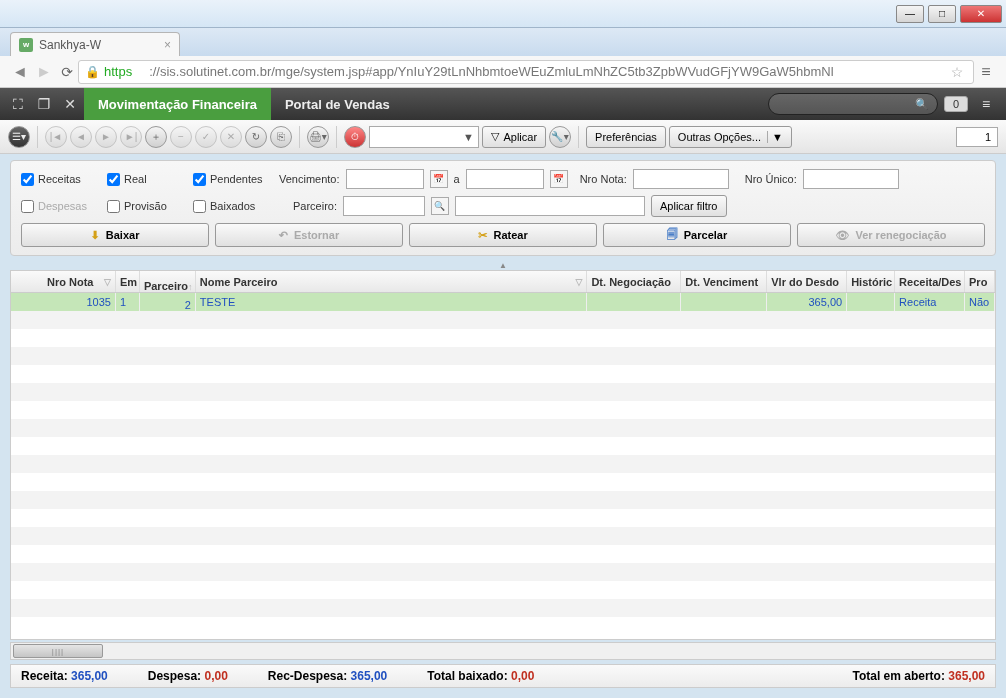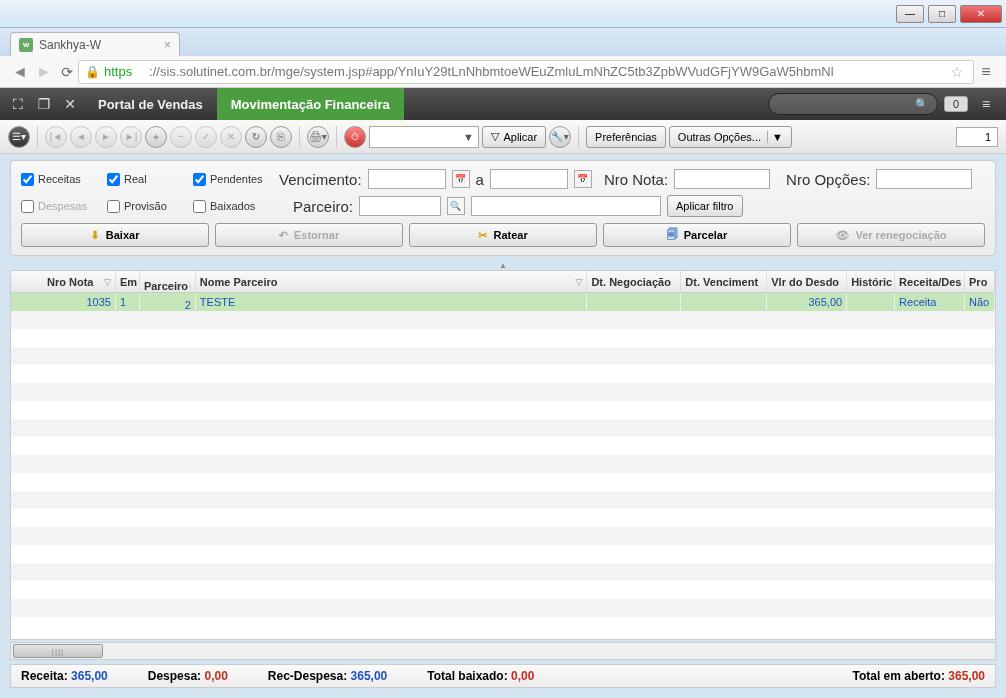--- a/index.html
+++ b/index.html
@@ -49,21 +49,21 @@
 .combo .arrow { margin-left: auto; color: #555; }
 .tbtn { height: 22px; border: 1px solid #999; background: linear-gradient(#fafafa,#e0e0e0); border-radius: 3px; padding: 0 8px; display: flex; align-items: center; font-size: 11px; cursor: pointer; gap: 4px; }
 .page-num { margin-left: auto; width: 42px; height: 20px; border: 1px solid #aaa; background: #fff; text-align: right; padding: 0 6px; font-size: 11px; display: flex; align-items: center; justify-content: flex-end; }
 
 
 .filter-panel { background: linear-gradient(#f7f7f7,#ececec); border: 1px solid #ccc; border-radius: 4px; margin: 6px 10px 4px; padding: 8px 10px; }
 .filter-row { display: flex; align-items: center; gap: 6px; margin-bottom: 6px; flex-wrap: nowrap; }
 .chk { display: flex; align-items: center; gap: 4px; font-size: 11px; color: #333; min-width: 80px; }
 .chk input { width: 13px; height: 13px; }
 .chk.disabled { color: #aaa; }
-.flabel { font-size: 15px; color: #333; }
+.flabel { font-size: 11px; color: #333; }
 .finput { height: 20px; border: 1px solid #aaa; background: #fff; padding: 0 4px; font-size: 11px; }
 .cal-ic { width: 18px; height: 18px; border: 1px solid #aaa; background: #f5f5f5; display: flex; align-items: center; justify-content: center; font-size: 9px; cursor: pointer; }
 .action-btn { flex: 1; height: 24px; border: 1px solid #999; background: linear-gradient(#fafafa,#e0e0e0); border-radius: 3px; display: flex; align-items: center; justify-content: center; gap: 6px; font-size: 11px; font-weight: bold; cursor: pointer; }
 .action-btn.disabled { color: #aaa; }
 .action-btn .ic { font-size: 11px; }
 .yellow-ic { color: #d4a017; }
 .blue-ic { color: #4a7ec7; }
 
 
 .expand-bar { height: 10px; display: flex; justify-content: center; align-items: center; }
@@ -130,22 +130,22 @@
     <span class="url-rest">://sis.solutinet.com.br/mge/system.jsp#app/YnIuY29tLnNhbmtoeWEuZmluLmNhZC5tb3ZpbWVudGFjYW9GaW5hbmNl</span>
     <span class="star" style="margin-left:auto">☆</span>
   </div>
   <div class="menu-ic">≡</div>
 </div>
 
 <div class="app-toolbar">
   <div class="tool-ic">⛶</div>
   <div class="tool-ic">❐</div>
   <div class="tool-ic">✕</div>
+  <div class="app-tab active">Movimentação Financeira</div>
   <div class="app-tab">Portal de Vendas</div>
-  <div class="app-tab active">Movimentação Financeira</div>
   <div class="search-box">
     <span class="glass">🔍</span>
   </div>
   <div class="badge-count">0</div>
   <div class="tool-ic">≡</div>
 </div>
 
 <div class="sec-toolbar">
   <div class="round-btn dark">☰▾</div>
   <div class="divider-v"></div>
@@ -195,21 +195,21 @@
         <span>Pendentes</span>
       </label>
     <span class="flabel">Vencimento:</span>
     <input class="finput" style="width: 78px;">
     <span class="cal-ic">📅</span>
     <span class="flabel">a</span>
     <input class="finput" style="width: 78px;">
     <span class="cal-ic">📅</span>
     <span class="flabel" style="margin-left:6px">Nro Nota:</span>
     <input class="finput" style="width: 96px;">
-    <span class="flabel" style="margin-left:10px">Nro Opções:</span>
+    <span class="flabel" style="margin-left:10px">Nro Único:</span>
     <input class="finput" style="width: 96px;">
   </div>
   <div class="filter-row">
     <label class="chk disabled">
         <input type="checkbox" style="">
         <span>Despesas</span>
       </label>
     <label class="chk">
         <input type="checkbox" style="">
         <span>Provisão</span>

